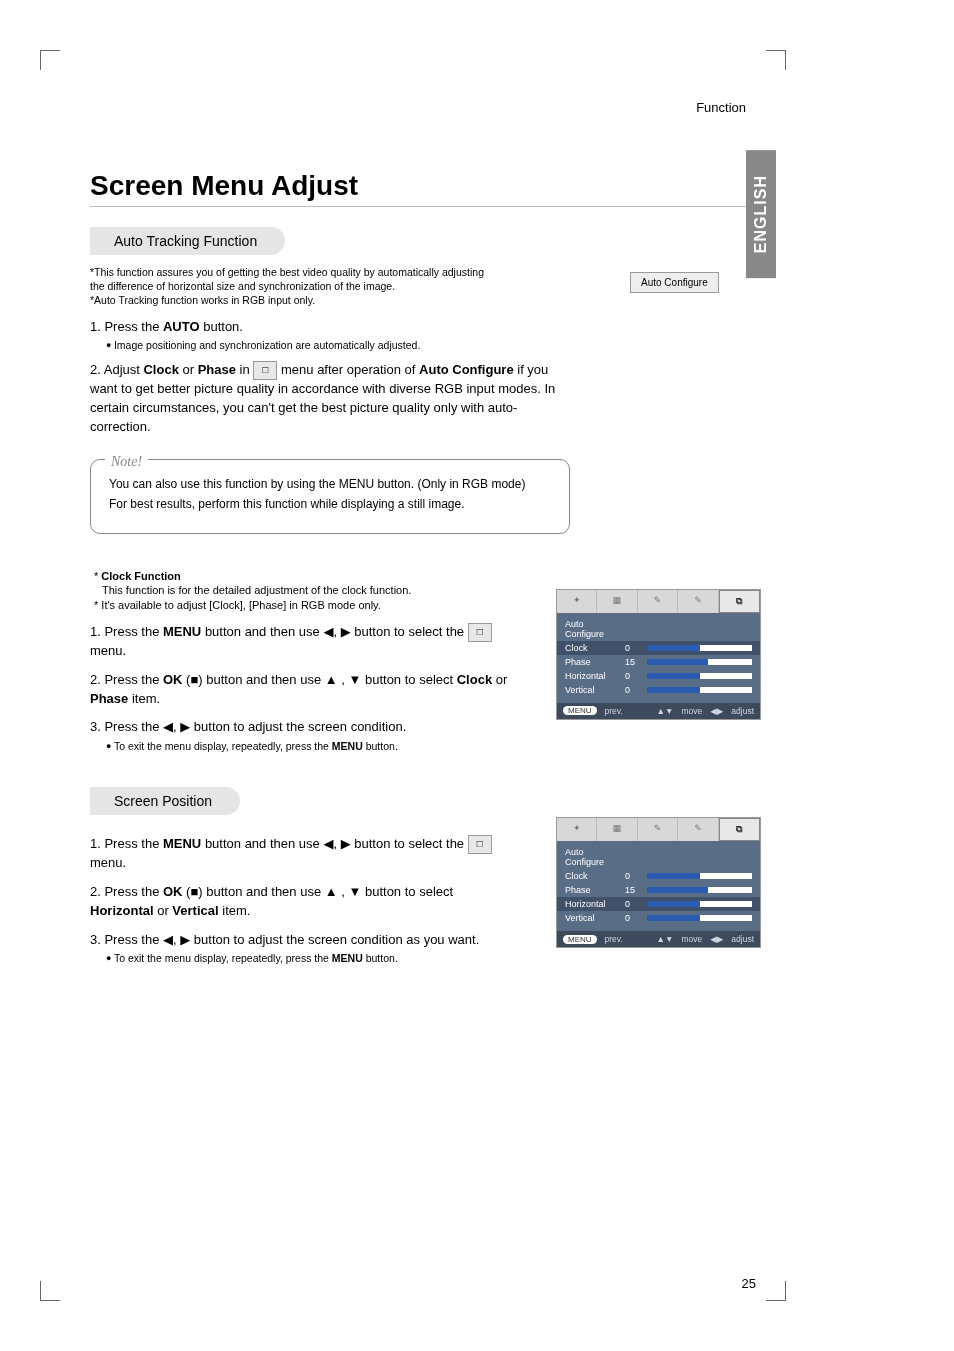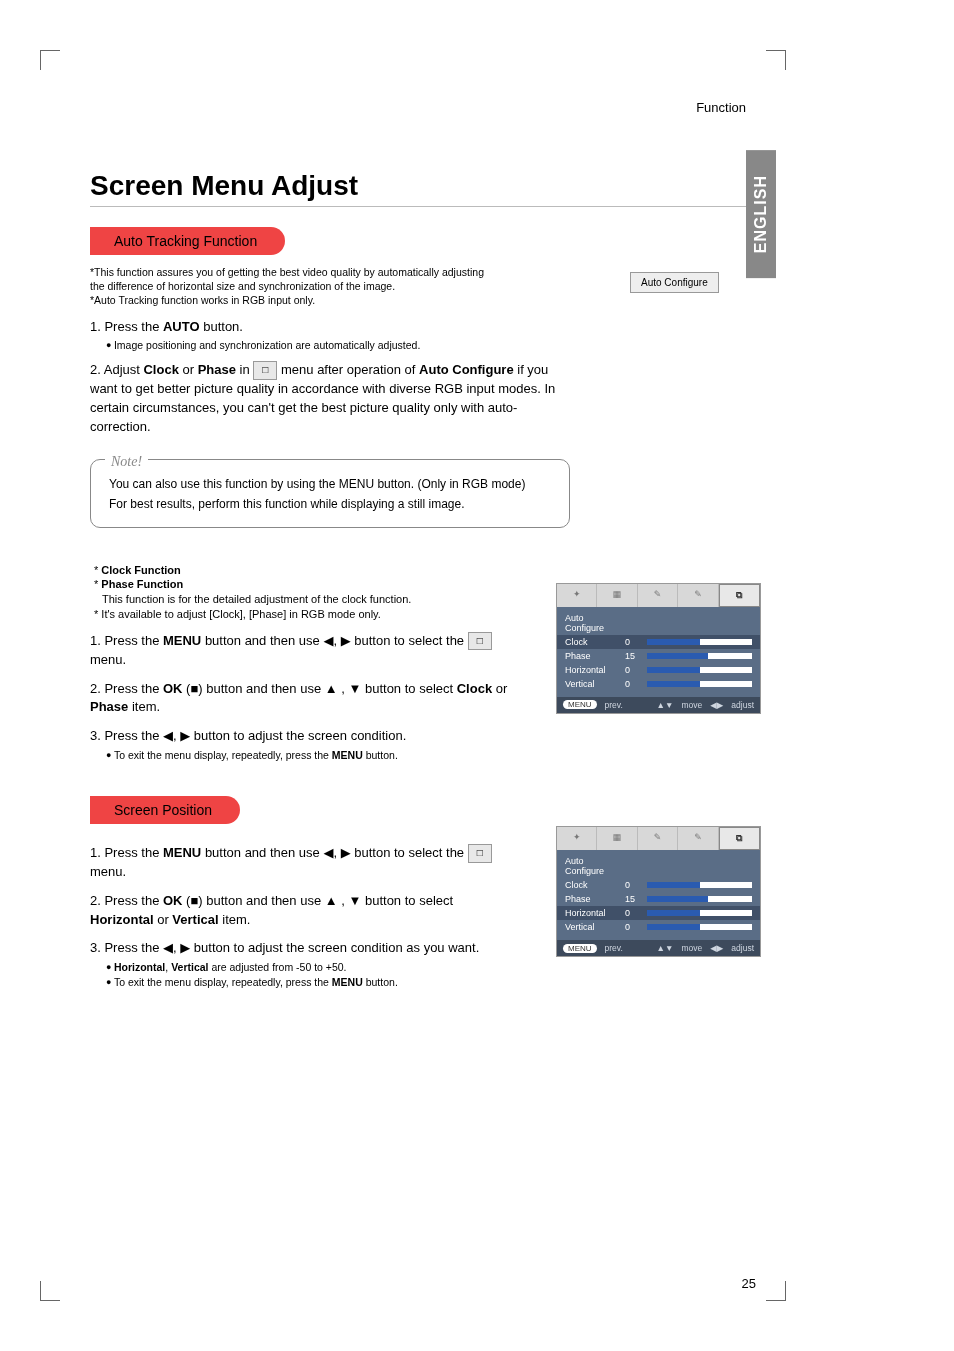--- a/index.html
+++ b/index.html
@@ -6,29 +6,29 @@
   body { font-family: Arial, Helvetica, sans-serif; background: #fff; color: #000; }
   .page { width: 826px; height: 1351px; position: relative; padding: 60px 50px 40px 90px; }
   .crop-tl { position: absolute; top: 50px; left: 40px; width: 20px; height: 20px; border-top: 1px solid #666; border-left: 1px solid #666; }
   .crop-tr { position: absolute; top: 50px; right: 40px; width: 20px; height: 20px; border-top: 1px solid #666; border-right: 1px solid #666; }
   .crop-bl { position: absolute; bottom: 50px; left: 40px; width: 20px; height: 20px; border-bottom: 1px solid #666; border-left: 1px solid #666; }
   .crop-br { position: absolute; bottom: 50px; right: 40px; width: 20px; height: 20px; border-bottom: 1px solid #666; border-right: 1px solid #666; }
   .funcheader { position: absolute; top: 100px; right: 80px; font-size: 13px; }
   .tab { position: absolute; right: 50px; top: 150px; background: #888; color: #fff; font-weight: bold; font-size: 16px; padding: 25px 6px; writing-mode: vertical-rl; transform: rotate(180deg); letter-spacing: 1px; }
   .h1 { font-size: 28px; font-weight: bold; margin-top: 110px; margin-bottom: 4px; }
   .rule { border: none; border-top: 1px solid #bbb; margin-bottom: 20px; }
-  .pill { background: #ef4444; color: #000; font-size: 14px; padding: 6px 28px 6px 24px; border-radius: 0 14px 14px 0; display: inline-block; margin-bottom: 10px; }
+  .pill { background: #e5e5e5; color: #000; font-size: 14px; padding: 6px 28px 6px 24px; border-radius: 0 14px 14px 0; display: inline-block; margin-bottom: 10px; }
   .small { font-size: 10.5px; line-height: 1.35; }
   .content-row { display: flex; gap: 40px; }
   .left { flex: 1; }
   .right { width: 220px; }
   .step { font-size: 13px; margin-top: 10px; line-height: 1.45; }
   .indent { margin-left: 16px; font-size: 10.5px; margin-top: 3px; }
   .bullet::before { content: "● "; font-size: 9px; vertical-align: 1px; }
-  .notebox { border: 1px solid #888; border-radius: 10px; padding: 14px 18px 12px 18px; margin-top: 22px; position: relative; font-size: 12px; line-height: 1.7; }
+  .notebox { border: 1px solid #888; border-radius: 10px; padding: 14px 18px 18px 18px; margin-top: 22px; position: relative; font-size: 12px; line-height: 1.7; }
   .notebox .title { position: absolute; top: -10px; left: 14px; background: #fff; padding: 0 6px; font-family: "Comic Sans MS", cursive; color: #888; font-size: 14px; font-style: italic; }
   .sec { margin-top: 35px; }
   .desc { font-size: 11px; line-height: 1.35; margin-left: 4px; }
   .desc b { display: inline; }
   .iconbox { display: inline-block; border: 1px solid #999; background: #e8e8e8; font-size: 10px; padding: 1px 8px; vertical-align: 1px; }
   .autoconf { border: 1px solid #999; background: #eee; padding: 4px 10px; font-size: 10px; display: inline-block; margin-top: 45px; margin-left: 20px; }
   
   .osd { width: 205px; border: 1px solid #999; font-size: 9px; color: #fff; margin-top: 20px; }
   .osd .tabs { display: flex; background: #d8d8d8; }
   .osd .tabs .cell { flex: 1; text-align: center; padding: 5px 0; border-right: 1px solid #bbb; color: #777; }
@@ -81,21 +81,20 @@
       </div>
     </div>
     <div class="right">
       <span class="autoconf">Auto Configure</span>
     </div>
   </div>
 
   <div class="content-row sec">
     <div class="left">
       <div class="desc"><span>* </span><b>Clock Function</b></div>
-      <div class="desc"><span>* </span><b>Phase Function</b></div>
       <div class="desc" style="margin-left:12px;">This function is for the detailed adjustment of the clock function.</div>
       <div class="desc">* It's available to adjust [Clock], [Phase] in RGB mode only.</div>
 
       <div class="step">
         <span>1. Press the </span><b>MENU</b><span> button and then use ◀, ▶ button to select the </span><span class="iconbox">□</span><span>menu.</span>
       </div>
       <div class="step">
         <span>2. Press the </span><b>OK</b><span> (■) button and then use ▲ , ▼ button to select </span><b>Clock</b><span> or </span><b>Phase</b><span> item.</span>
       </div>
       <div class="step">3. Press the ◀, ▶ button to adjust the screen condition.</div>
@@ -159,21 +158,20 @@
     <div class="left">
       <div class="pill">Screen Position</div>
 
       <div class="step">
         <span>1. Press the </span><b>MENU</b><span> button and then use ◀, ▶ button to select the </span><span class="iconbox">□</span><span> menu.</span>
       </div>
       <div class="step">
         <span>2. Press the </span><b>OK</b><span> (■) button and then use ▲ , ▼ button to select </span><b>Horizontal</b><span> or </span><b>Vertical</b><span> item.</span>
       </div>
       <div class="step">3. Press the ◀, ▶ button to adjust the screen condition as you want.</div>
-      <div class="indent bullet"><b>Horizontal</b><span>, </span><b>Vertical</b><span> are adjusted from -50 to +50.</span></div>
       <div class="indent bullet"><span>To exit the menu display, repeatedly, press the </span><b>MENU</b><span> button.</span></div>
     </div>
     <div class="right">
       <div class="osd" style="margin-top:30px;">
         <div class="tabs">
           <div class="cell">✦</div>
           <div class="cell">▦</div>
           <div class="cell">✎</div>
           <div class="cell">✎</div>
           <div class="cell active">⧉</div>

